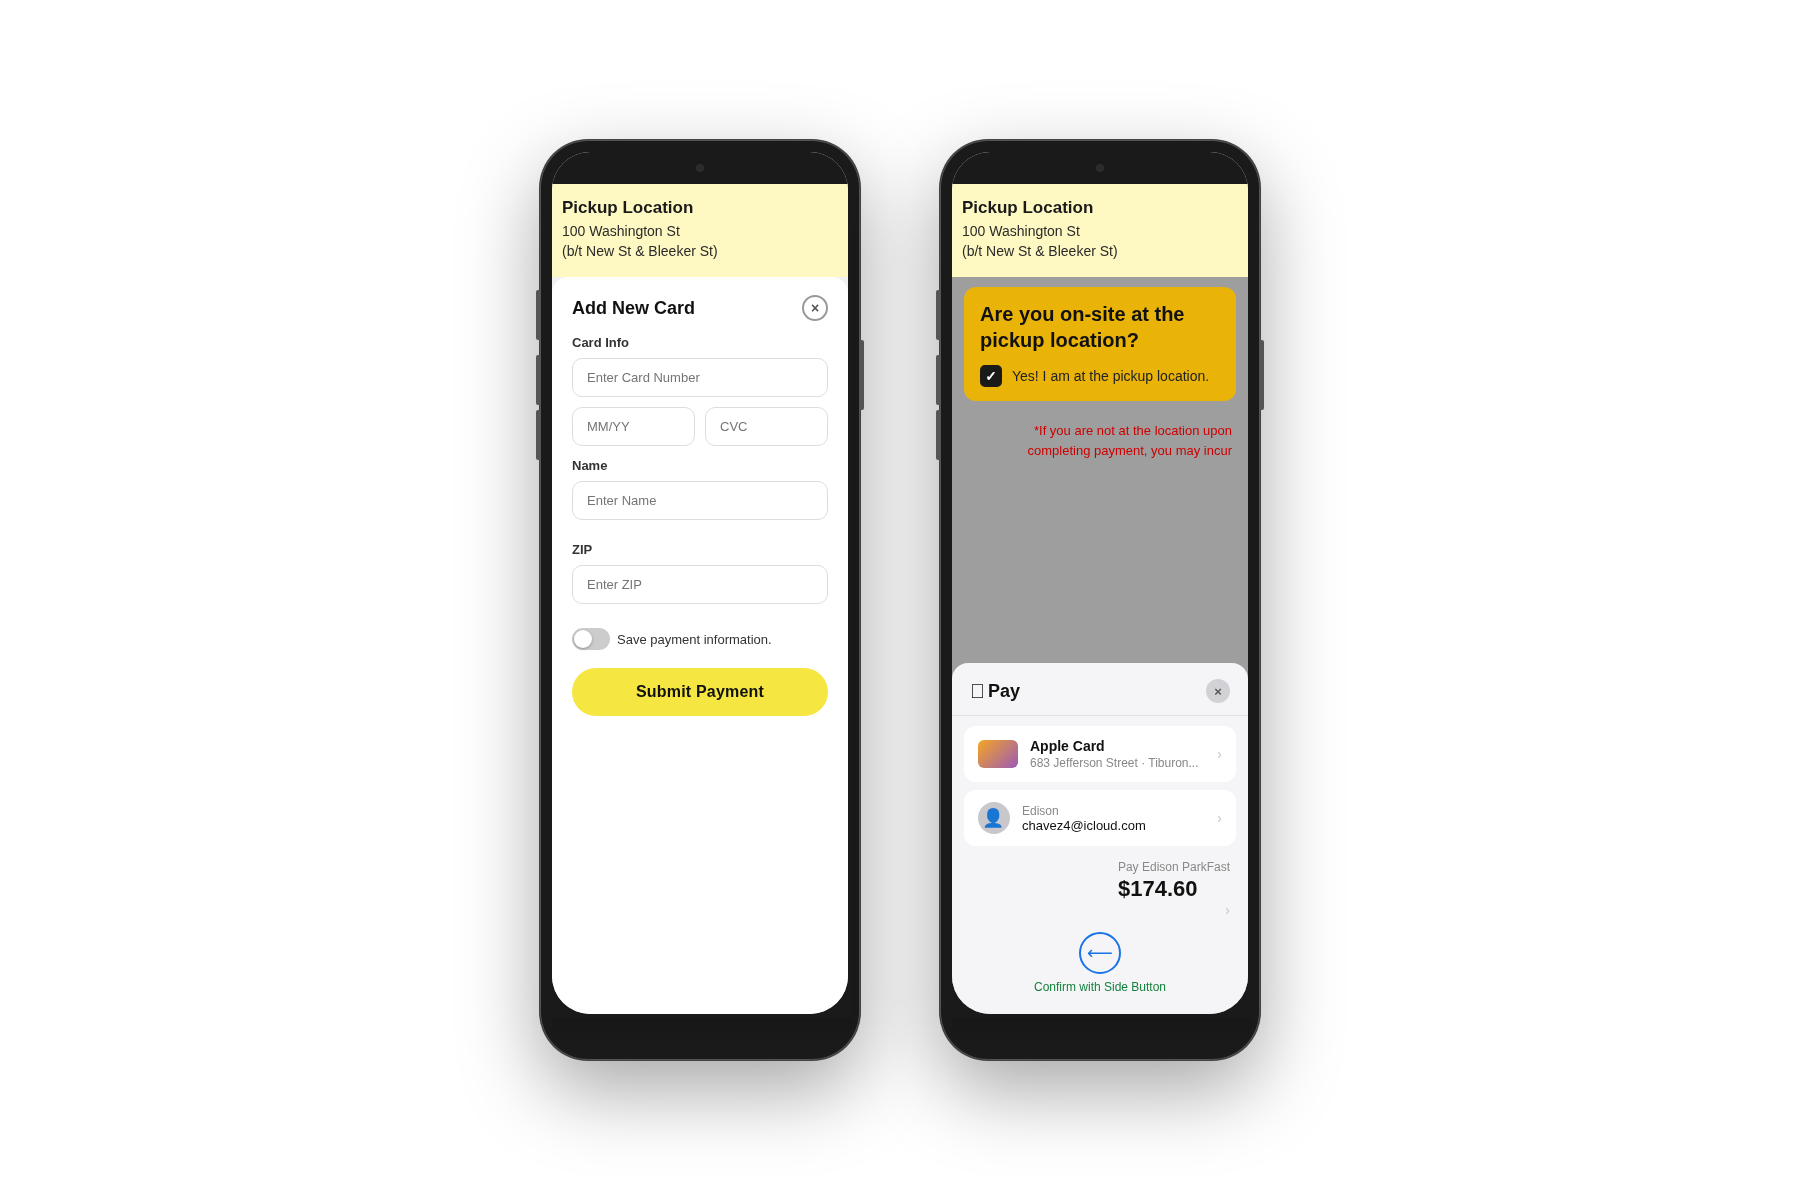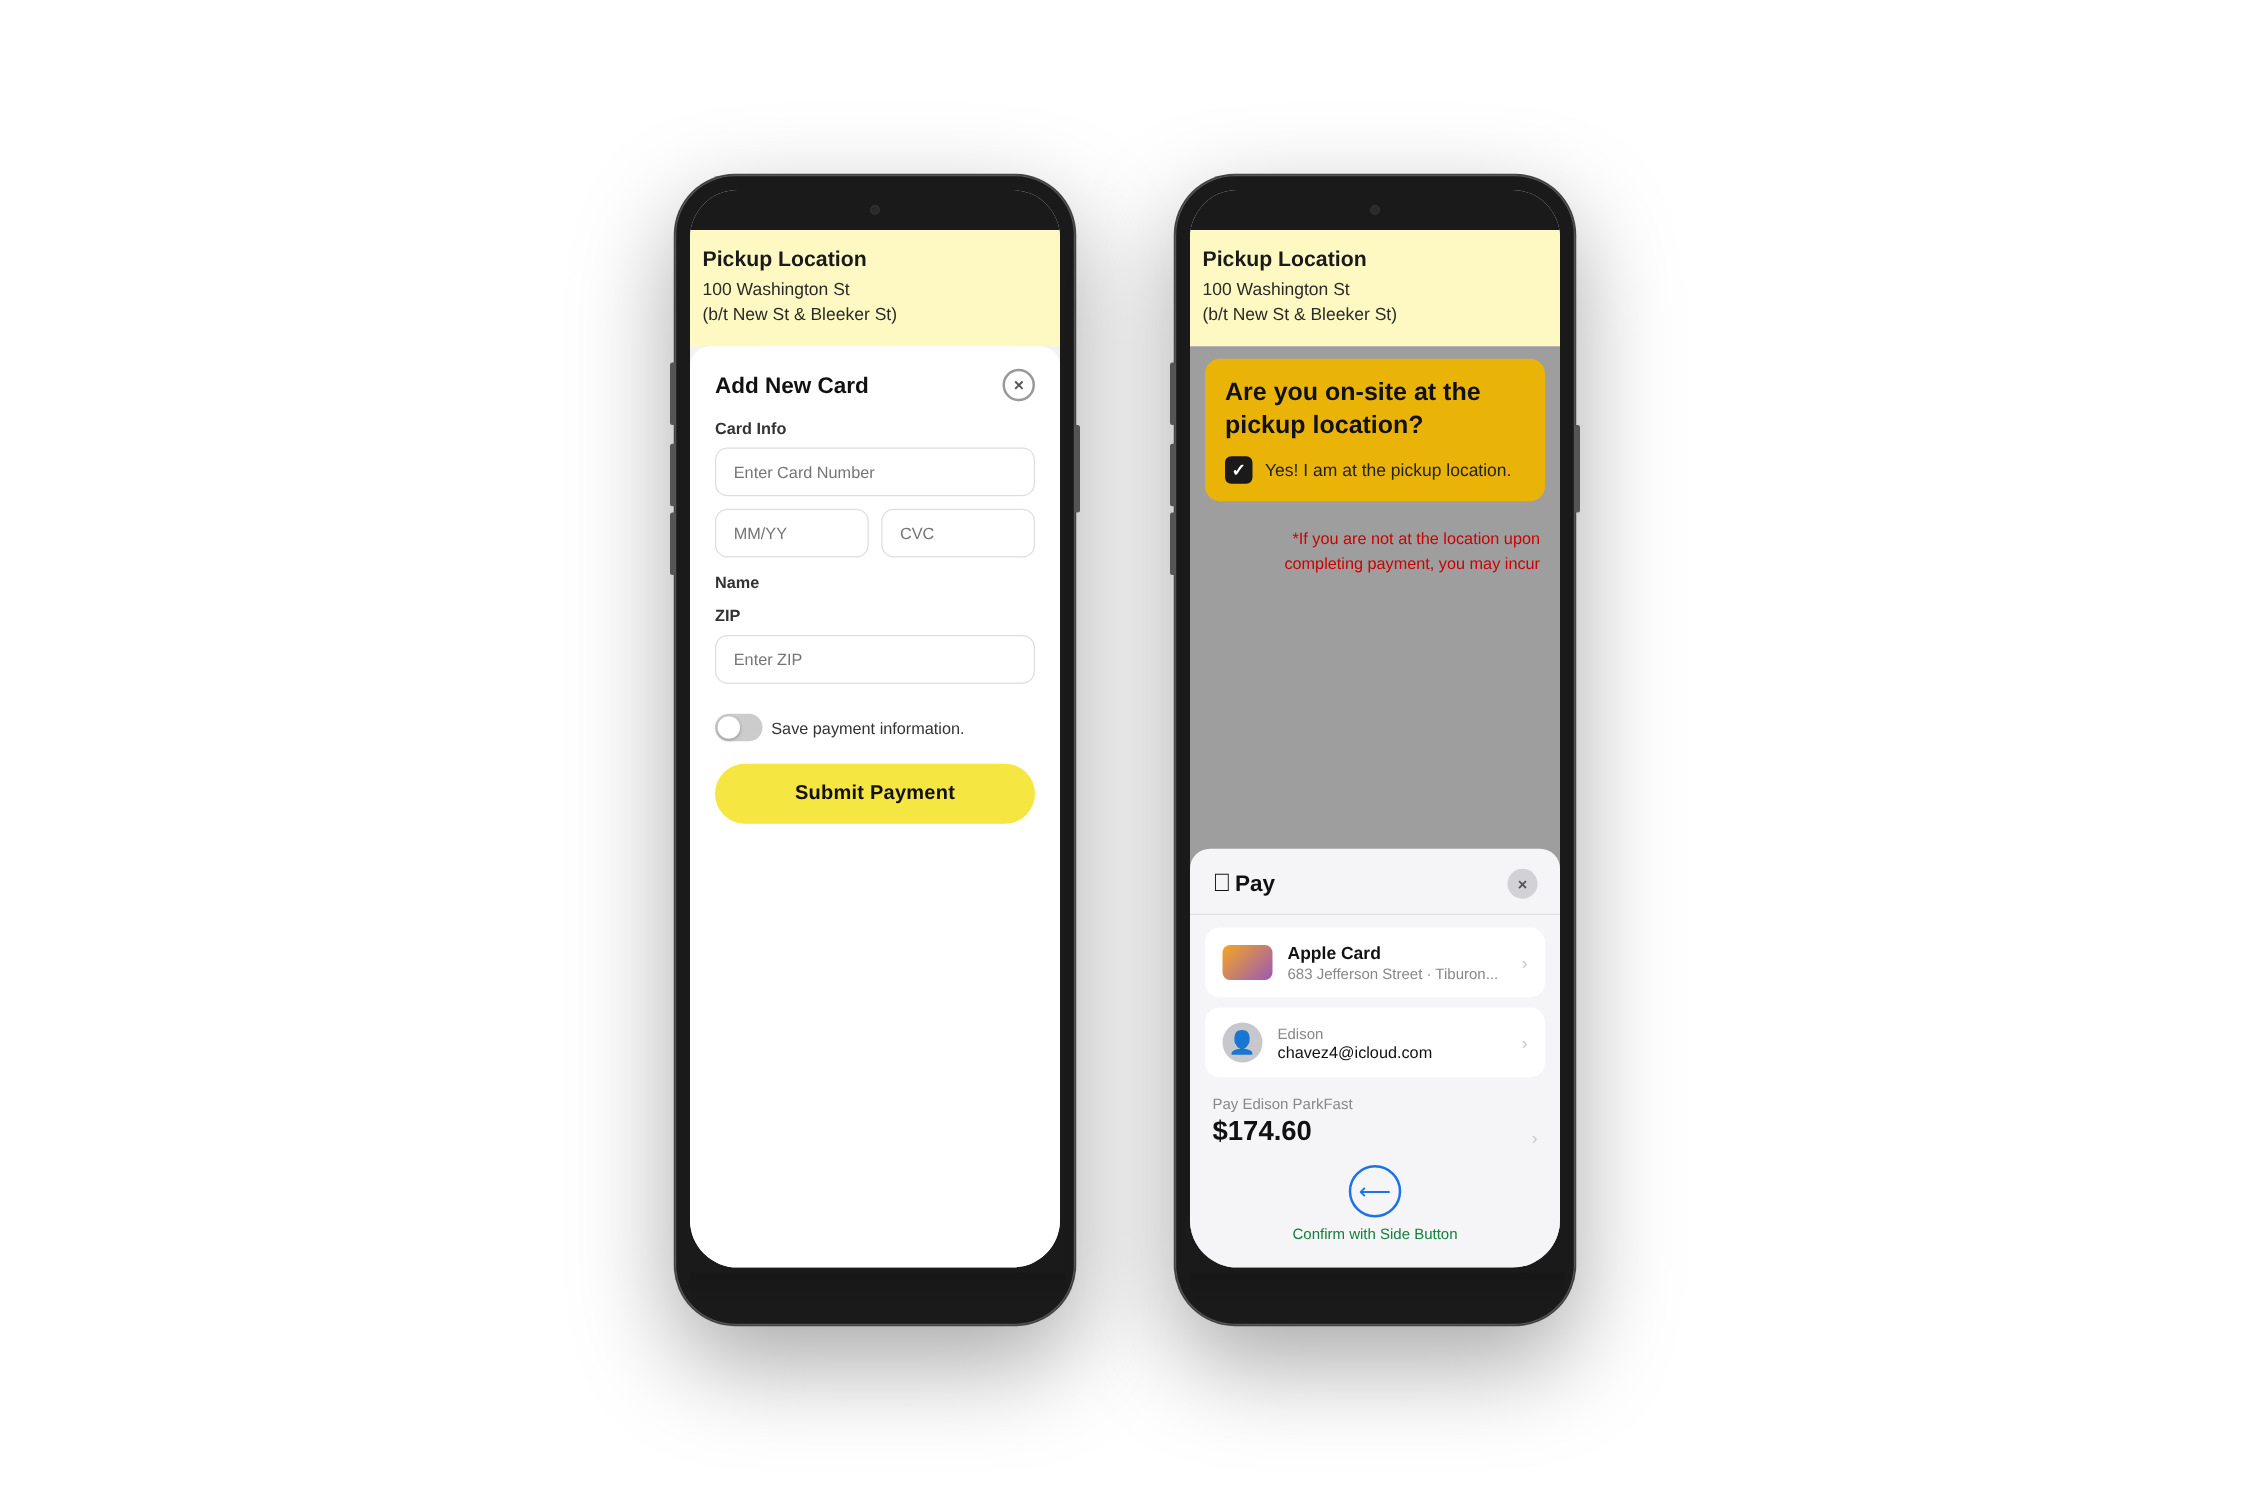--- a/index.html
+++ b/index.html
@@ -403,20 +403,21 @@
     .contact-email {
       font-size: 13px;
       font-weight: 500;
       color: #111;
     }
 
     .pay-amount-row {
       display: flex;
       align-items: flex-end;
       padding: 14px 18px 0;
+      flex-direction: column;
     }
     .pay-merchant {
       flex: 1;
     }
     .pay-merchant-name {
       font-size: 12px;
       color: #888;
     }
     .pay-amount {
       font-size: 22px;
@@ -486,20 +487,21 @@
         <div class="field-label">Card Info</div>
         <input class="input-field" type="text" placeholder="Enter Card Number" style="">
         <div class="row-inputs">
           <input class="input-field" type="text" placeholder="MM/YY" style="">
           <input class="input-field" type="text" placeholder="CVC" style="">
         </div>
       </div>
 
       <div class="field-group">
         <div class="field-label">Name</div>
+        <input class="input-field" type="text" placeholder="Enter Name" style="">
       </div>
 
       <div class="field-group">
         <div class="field-label">ZIP</div>
         <input class="input-field" type="text" placeholder="Enter ZIP" style="">
       </div>
 
       <div class="toggle-row">
         <div class="toggle">
           <div class="toggle-knob"></div>

